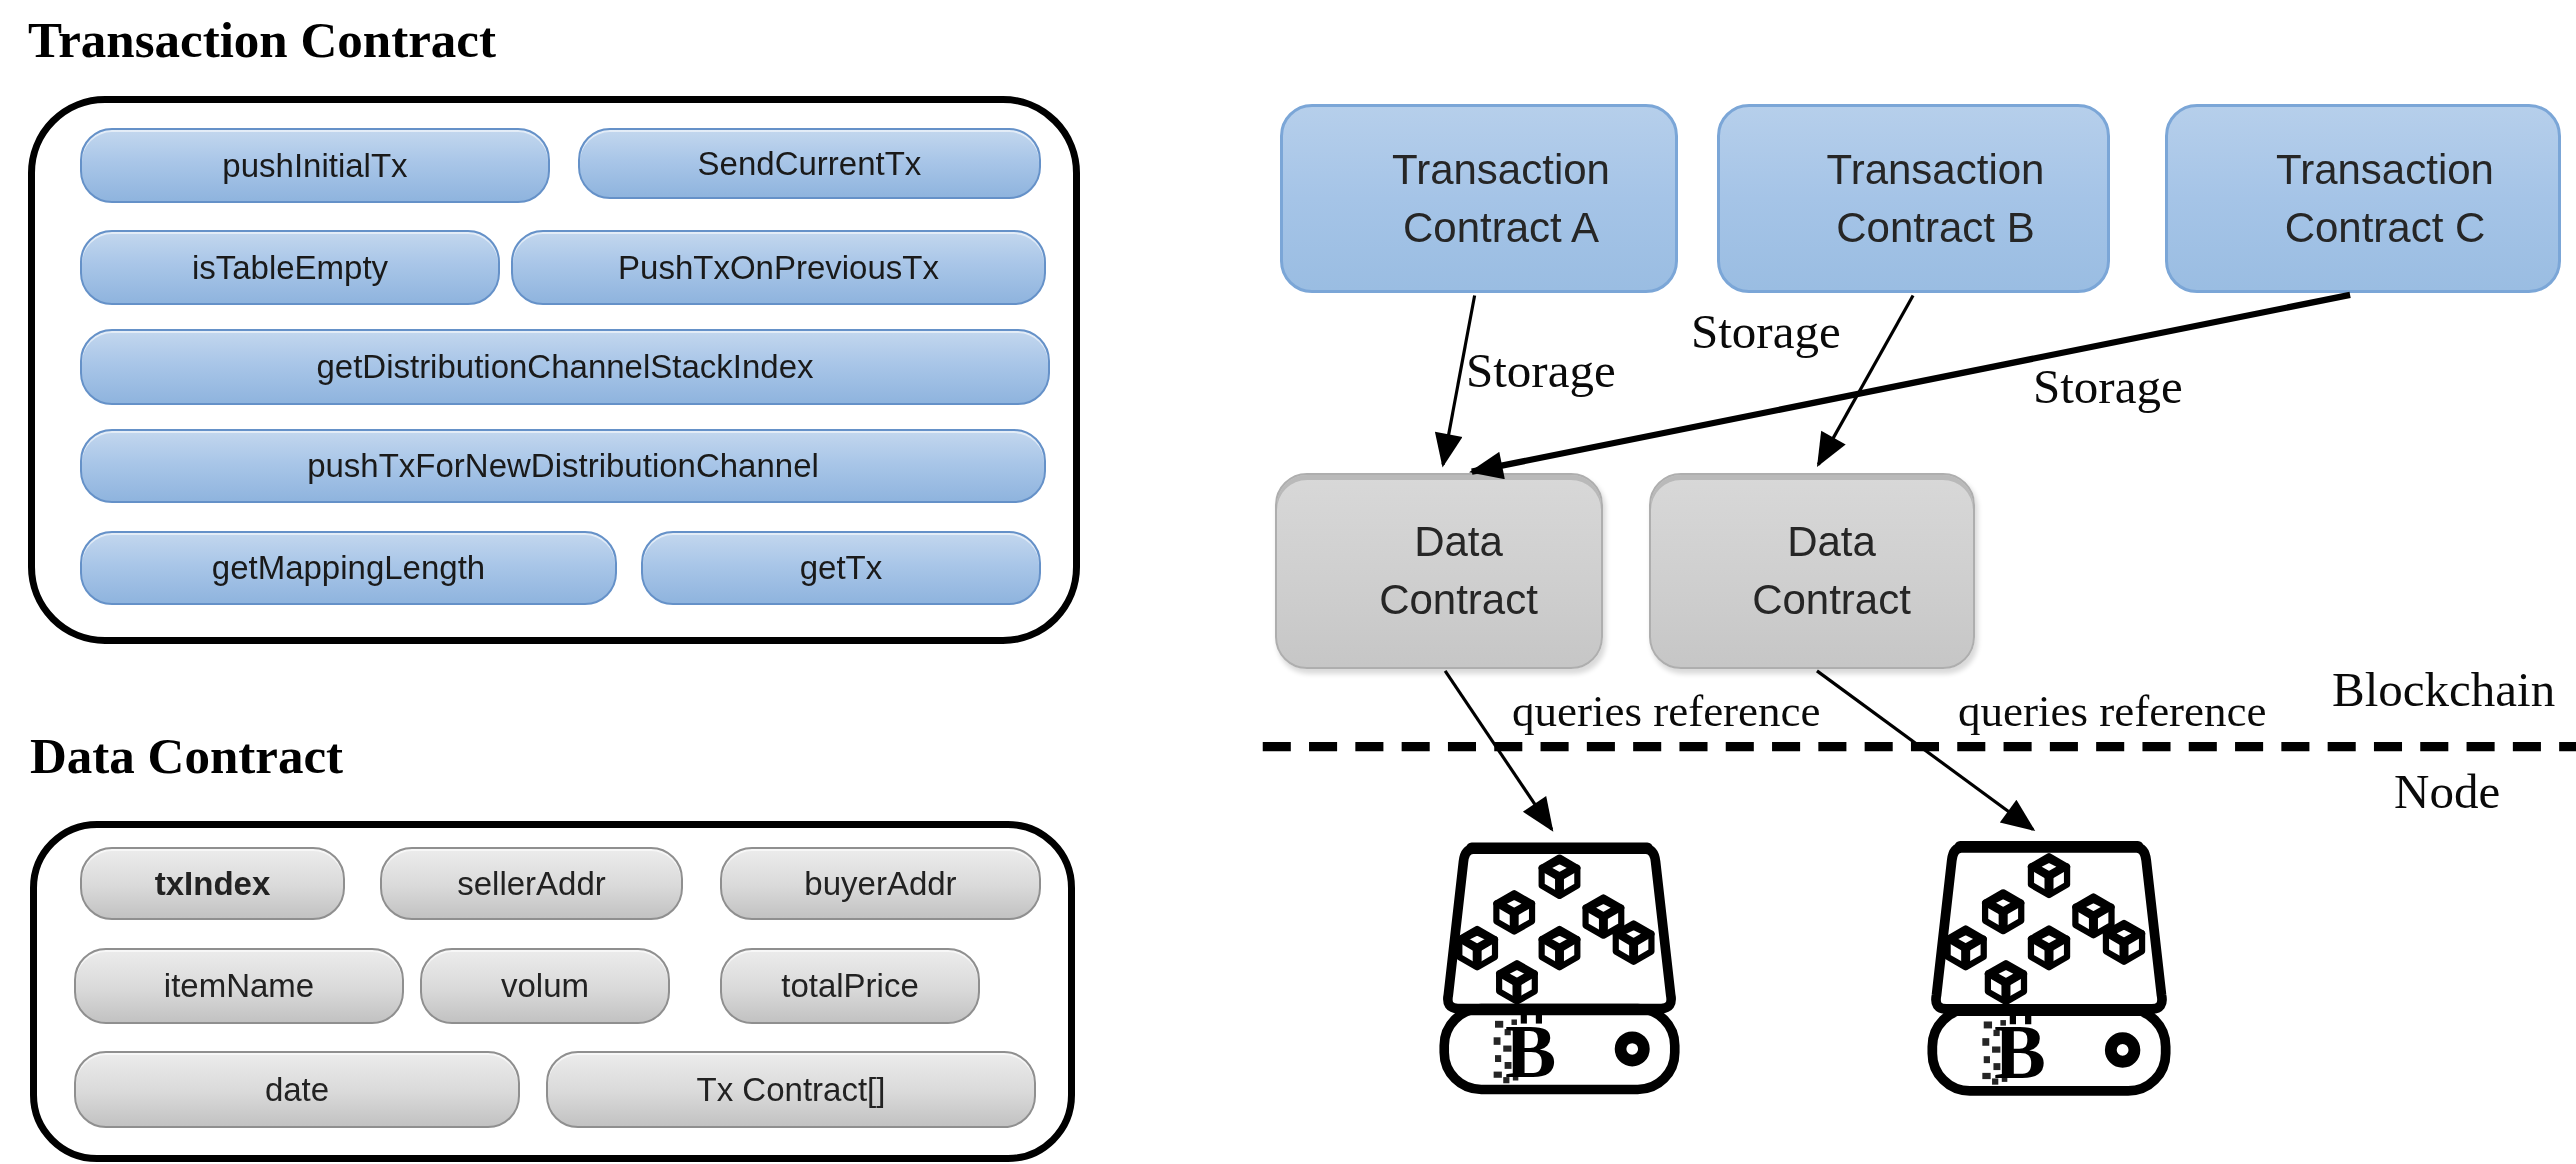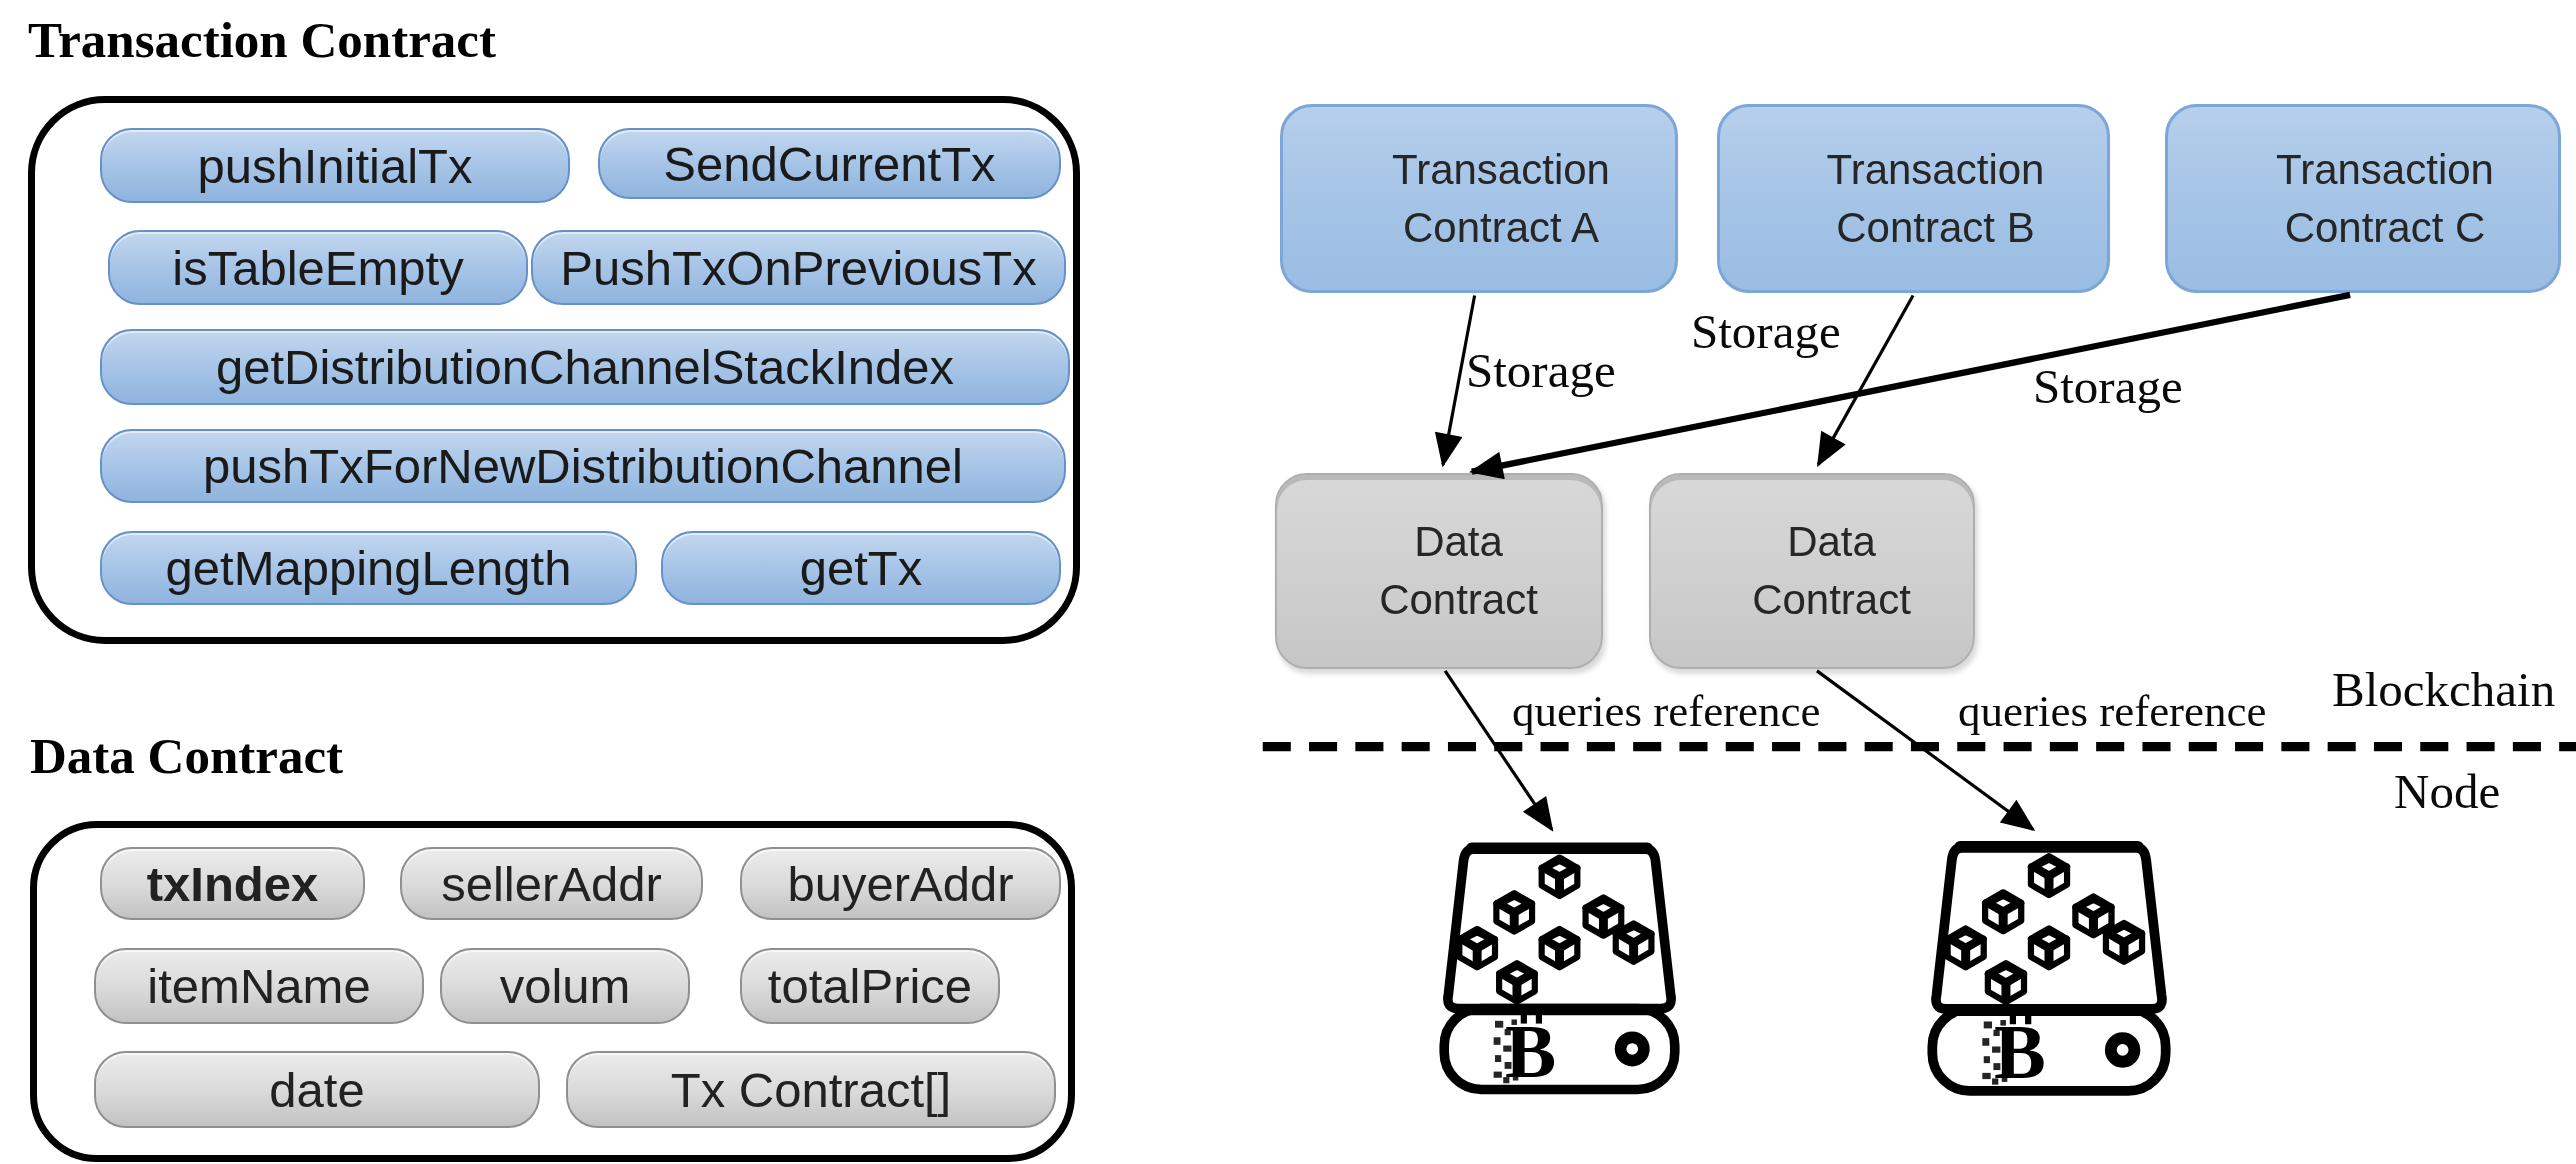--- a/index.html
+++ b/index.html
@@ -12,21 +12,21 @@
     font-family:"Liberation Serif",serif;font-weight:bold;font-size:51px;color:#000;
     text-align:left;white-space:nowrap;
   }
   .container{
     border:7.7px solid #000;background:#fff;box-sizing:border-box;
   }
   .c1{border-radius:77px;}
   .c2{border-radius:67px;}
   .pill{
     display:flex;align-items:center;justify-content:center;box-sizing:border-box;
-    font-size:49px;color:#1a1a1a;border-radius:32px;white-space:nowrap;margin-left:20px;
+    font-size:33px;color:#1a1a1a;border-radius:32px;white-space:nowrap;
   }
   .pill.blue{
     background:linear-gradient(180deg,#c3d7ee 0%,#a9c6e8 45%,#8fb4de 100%);
     border:2.8px solid #6591c8;
     box-shadow:inset 0 2.1px 0 rgba(255,255,255,.55);
   }
   .pill.gray{
     background:linear-gradient(180deg,#ececec 0%,#d9d9d9 55%,#c2c2c2 100%);
     border:2.1px solid #8f8f8f;color:#222;
     box-shadow:inset 0 2.1px 0 rgba(255,255,255,.6);
@@ -105,21 +105,21 @@
   </defs>
 </svg>
 
 <div class="abs title" style="left:28px;top:11.2px;width:1052px;">Transaction Contract</div>
 
 <div class="abs container c1" style="left:28px;top:96px;width:1052px;height:548px;"></div>
 
 <div class="abs pill blue" style="left:80px;top:128px;width:470px;height:75px;">pushInitialTx</div>
 <div class="abs pill blue" style="left:578px;top:128px;width:463px;height:71px;">SendCurrentTx</div>
 
-<div class="abs pill blue" style="left:88px;top:230px;width:420px;height:75px;">isTableEmpty</div>
+<div class="abs pill blue" style="left:80px;top:230px;width:420px;height:75px;">isTableEmpty</div>
 <div class="abs pill blue" style="left:511px;top:230px;width:535px;height:75px;">PushTxOnPreviousTx</div>
 
 <div class="abs pill blue" style="left:80px;top:329px;width:970px;height:76px;">getDistributionChannelStackIndex</div>
 
 <div class="abs pill blue" style="left:80px;top:429px;width:966px;height:74px;">pushTxForNewDistributionChannel</div>
 
 <div class="abs pill blue" style="left:80px;top:531px;width:537px;height:74px;">getMappingLength</div>
 <div class="abs pill blue" style="left:641px;top:531px;width:400px;height:74px;">getTx</div>
 
 <div class="abs title" style="left:30px;top:727px;width:1045px;">Data Contract</div>

